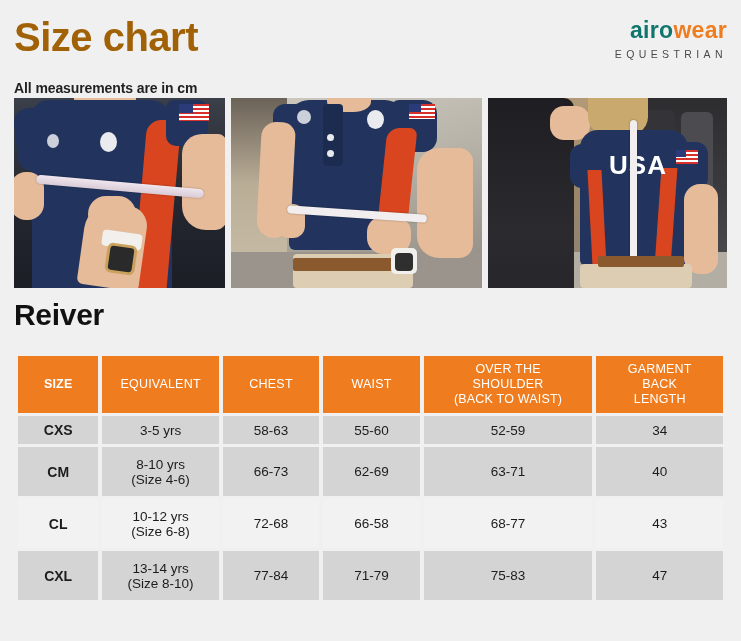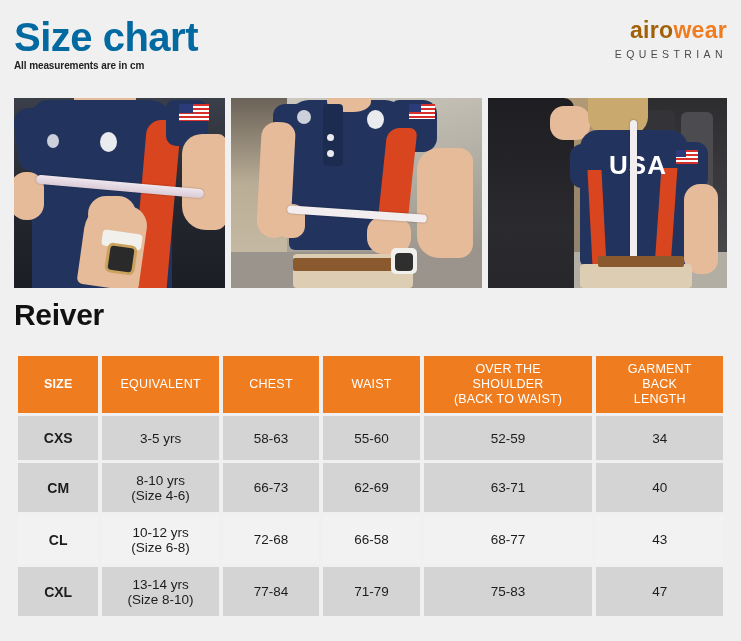--- a/index.html
+++ b/index.html
@@ -20,45 +20,45 @@
     position: relative;
     height: 92px;
   }
   .title {
     position: absolute;
     left: 14px;
     top: 17px;
     font-size: 40px;
     font-weight: bold;
     letter-spacing: -0.5px;
-    color: #0369a1;
+    color: #a16207;
     line-height: 1;
   }
   .subtitle {
     position: absolute;
     left: 14px;
-    top: 60px;
-    font-size: 10px;
+    top: 80px;
+    font-size: 14px;
     font-weight: bold;
     color: #222222;
     letter-spacing: -0.1px;
   }
   .logo {
     position: absolute;
     right: 14px;
     top: 19px;
     text-align: right;
   }
   .logo-main {
     font-size: 23px;
     font-weight: bold;
     letter-spacing: 0.3px;
     line-height: 1;
   }
-  .logo-airo { color: #a16207; }
+  .logo-airo { color: #0f766e; }
   .logo-wear { color: #ef7d1f; }
   .logo-sub {
     margin-top: 6px;
     font-size: 10.5px;
     letter-spacing: 4.4px;
     color: #4a4a4a;
     font-weight: normal;
   }
 
   
@@ -168,21 +168,21 @@
     line-height: 1.18;
     letter-spacing: 0.2px;
   }
   .table thead th.size-head {
     font-weight: bold;
     font-size: 12.5px;
   }
   .table tbody tr.row-a td { background: #d4d4d4; }
   .table tbody tr.row-b td { background: #f2f2f2; }
   .table tbody td {
-    height: 44px;
+    height: 28px;
     font-size: 13.5px;
     color: #1c1c1c;
   }
   .table tbody td.size-cell {
     font-weight: bold;
     font-size: 14px;
   }
   .table tbody tr.tall td { height: 49px; }
   .cell-sub { display: block; }
 

